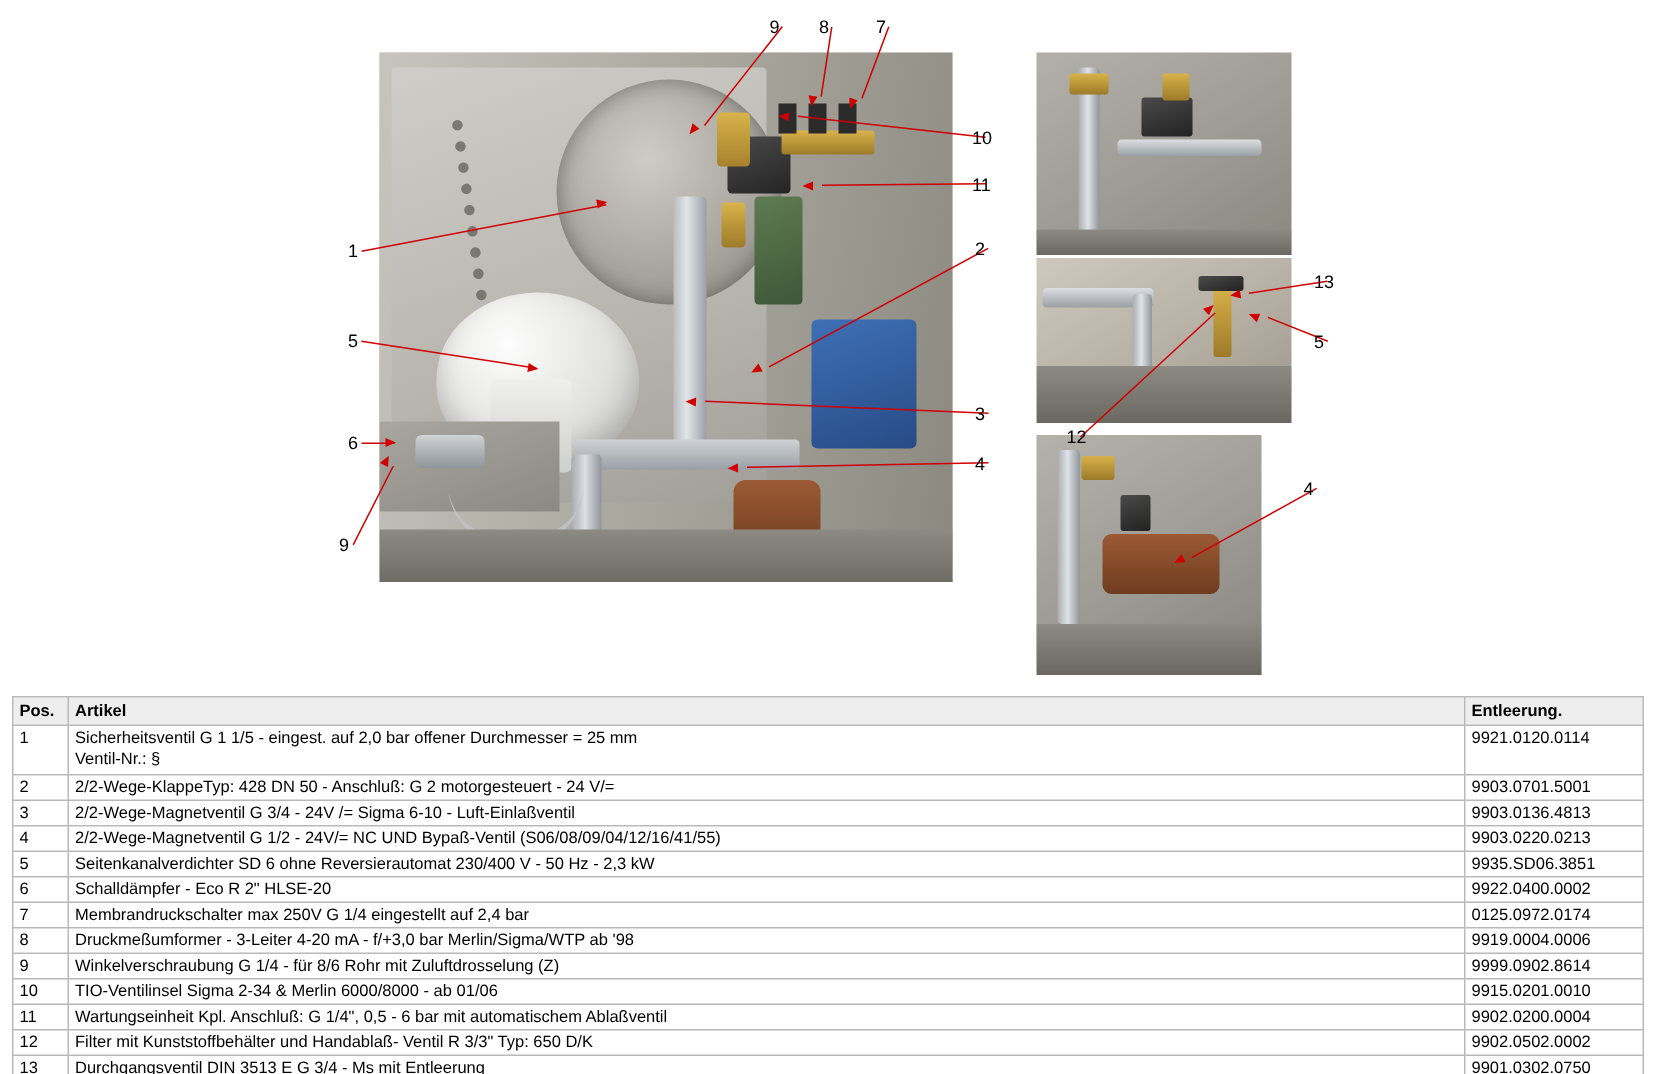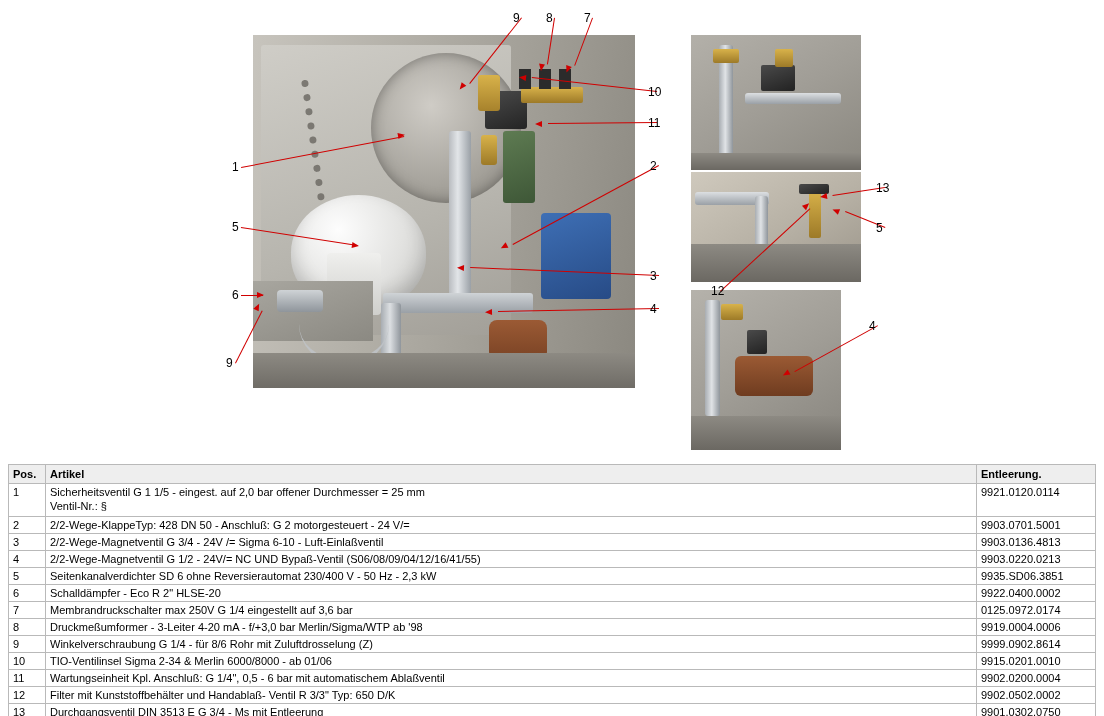--- a/index.html
+++ b/index.html
@@ -370,21 +370,21 @@
           <td class="col-art">Seitenkanalverdichter SD 6 ohne Reversierautomat 230/400 V - 50 Hz - 2,3 kW</td>
           <td class="col-nr">9935.SD06.3851</td>
         </tr>
         <tr>
           <td class="col-pos">6</td>
           <td class="col-art">Schalldämpfer - Eco R 2" HLSE-20</td>
           <td class="col-nr">9922.0400.0002</td>
         </tr>
         <tr>
           <td class="col-pos">7</td>
-          <td class="col-art">Membrandruckschalter max 250V G 1/4 eingestellt auf 3,6 bar</td>
+          <td class="col-art">Membrandruckschalter max 250V G 1/4 eingestellt auf 2,4 bar</td>
           <td class="col-nr">0125.0972.0174</td>
         </tr>
         <tr>
           <td class="col-pos">8</td>
           <td class="col-art">Druckmeßumformer - 3-Leiter 4-20 mA - f/+3,0 bar Merlin/Sigma/WTP ab '98</td>
           <td class="col-nr">9919.0004.0006</td>
         </tr>
         <tr>
           <td class="col-pos">9</td>
           <td class="col-art">Winkelverschraubung G 1/4 - für 8/6 Rohr mit Zuluftdrosselung (Z)</td>

